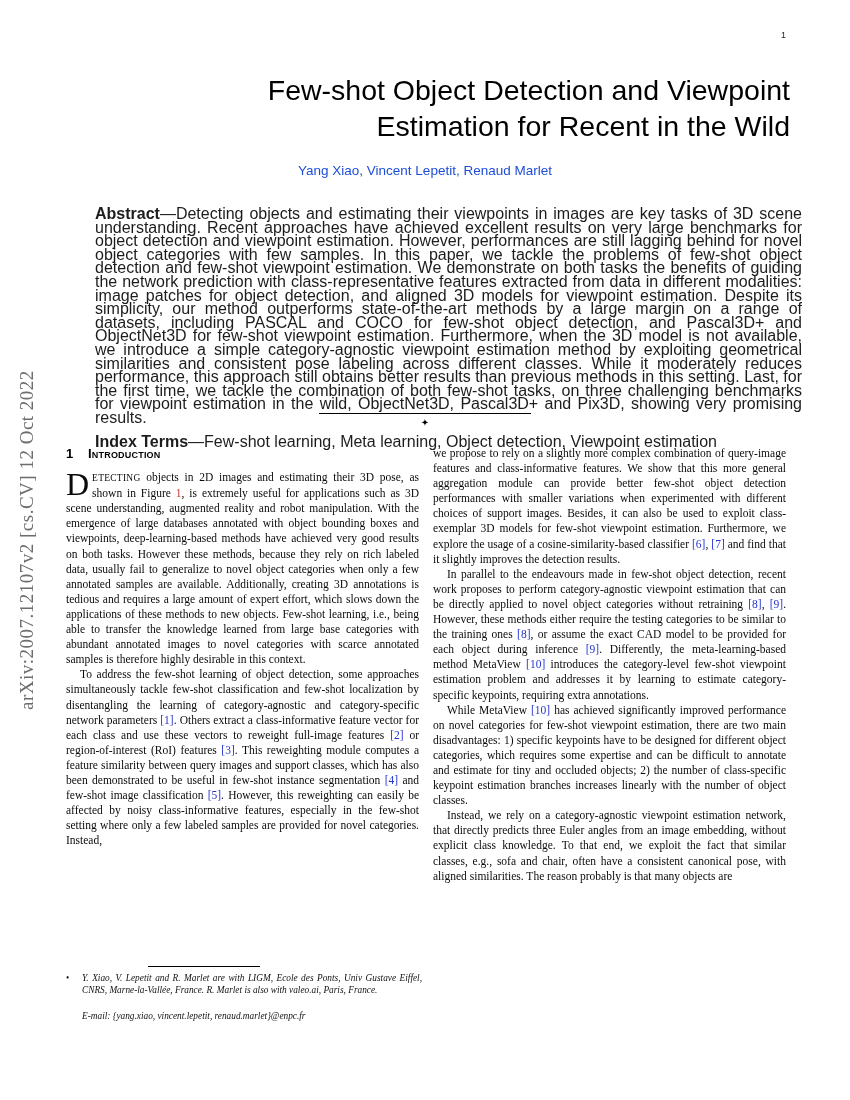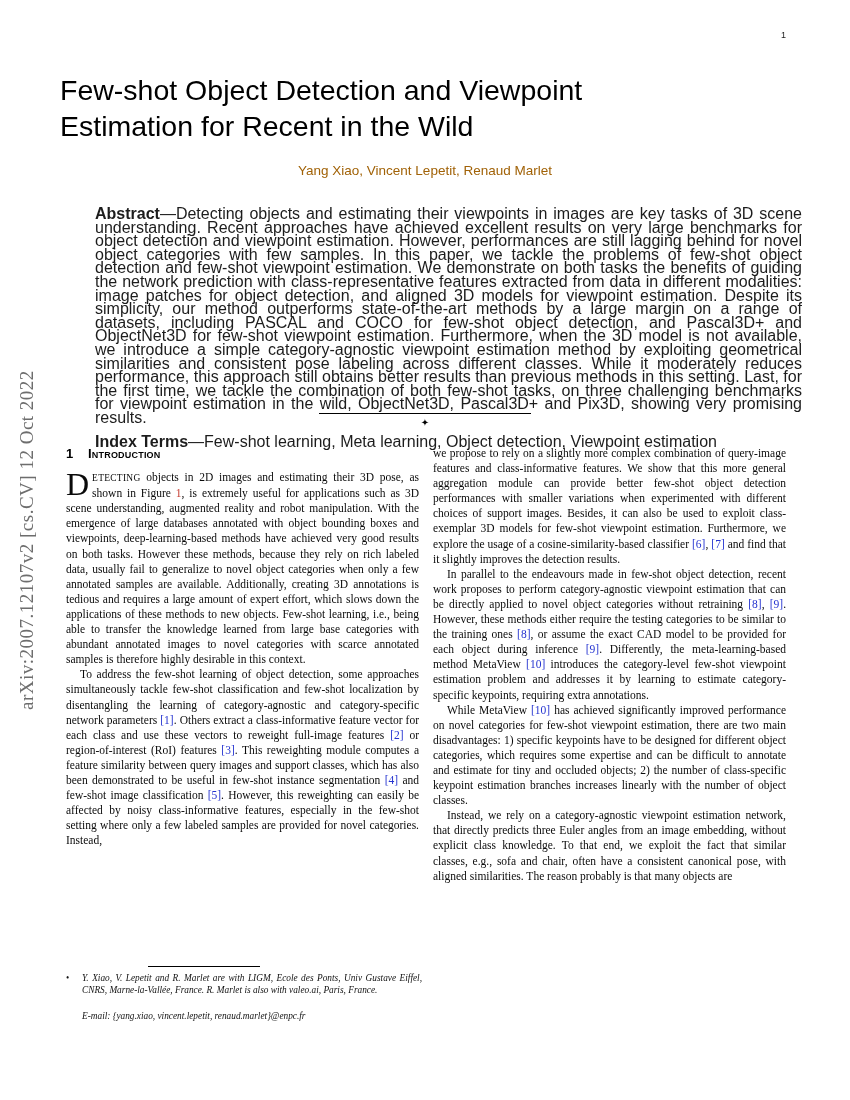--- a/index.html
+++ b/index.html
@@ -13,27 +13,27 @@
     font-family:"Liberation Sans", sans-serif; font-size:9px; color:#222;
   }
   .arxiv-strip {
     position:absolute; left:16px; top:260px; height:560px; width:34px;
     writing-mode:vertical-rl; transform:rotate(180deg);
     font-family:"Liberation Serif", serif;
     font-size:19px; letter-spacing:0.5px; color:var(--arxiv-gray,#6d6d6d);
     text-align:center; white-space:nowrap;
   }
   .paper-title {
-    position:absolute; top:72px; left:60px; right:60px; text-align:left;
+    position:absolute; top:72px; left:60px; right:60px; text-align:right;
     font-family:"Liberation Sans", sans-serif; font-weight:400;
     font-size:28.5px; line-height:36px; color:#000;
   }
   .authors-line {
     position:absolute; top:163px; left:0; right:0; text-align:center;
-    font-family:"Liberation Sans", sans-serif; font-size:13.5px; color:#a16207;
+    font-family:"Liberation Sans", sans-serif; font-size:13.5px; color:#1d4ed8;
   }
   .front-matter {
     position:absolute; top:207px; left:95px; width:707px;
     font-family:"Liberation Sans", sans-serif; font-size:16px;
     line-height:13.6px; text-align:justify; color:#1c1c1c;
   }
   .front-label { font-weight:bold; }
   .index-terms { margin-top:10px; }
   .divider { position:absolute; top:413px; left:0; right:0; }
   .divider-line { width:212px; margin:0 auto; border-top:1.2px solid #000; }

